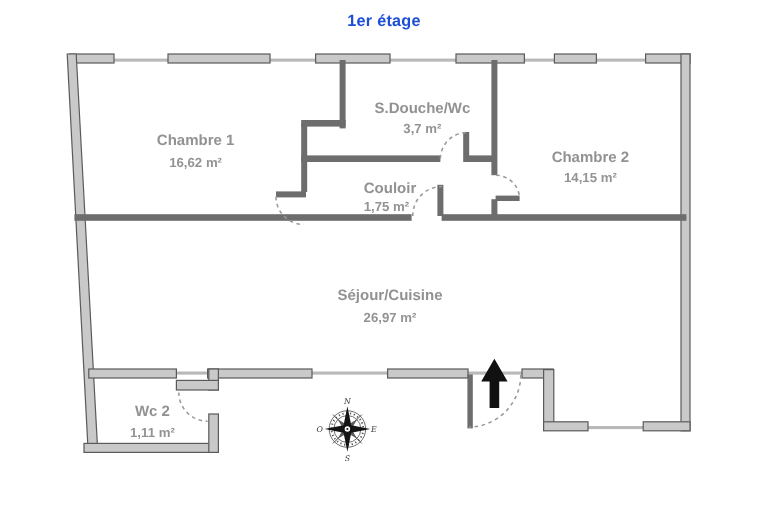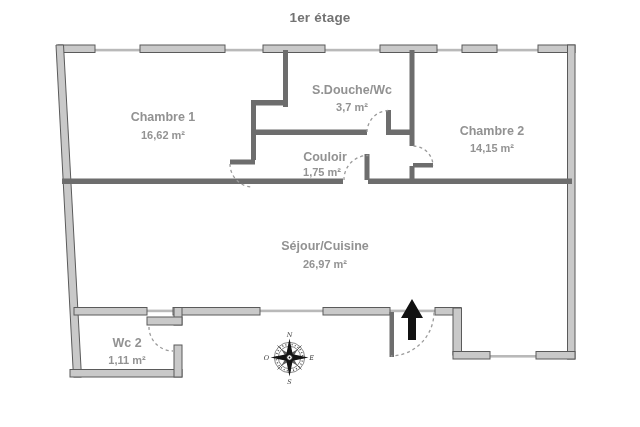--- a/index.html
+++ b/index.html
@@ -2,21 +2,21 @@
 <html><head>
 <meta charset="utf-8">
 <style>
   html,body{margin:0;padding:0;background:#ffffff;}
   #stage{
     position:relative;width:640px;height:427px;background:#ffffff;overflow:hidden;
     font-family:"Liberation Sans", sans-serif;
   }
   #plan-title{
     position:absolute;top:10px;left:0;width:640px;text-align:center;
-    font-size:13.5px;font-weight:bold;color:#737373;letter-spacing:.2px;
+    font-size:13.5px;font-weight:bold;color:#1d4ed8;letter-spacing:.2px;
   }
   svg{position:absolute;top:0;left:0;}
   .outer{fill:#c9c9c9;stroke:#5a5a5a;stroke-width:1;}
   .partition{fill:#6d6d6d;stroke:none;}
   .window{fill:#b9b9b9;stroke:none;}
   .doorarc{fill:none;stroke:#9a9a9a;stroke-width:1.3;stroke-dasharray:3 3;}
   .room-name{font:700 12.5px "Liberation Sans",sans-serif;fill:#929292;text-anchor:middle;}
   .room-area{font:600 11px "Liberation Sans",sans-serif;fill:#939393;text-anchor:middle;}
   .compass-letter{font:italic 6.5px "DejaVu Serif",serif;fill:#3a3a3a;text-anchor:middle;}
 </style>

